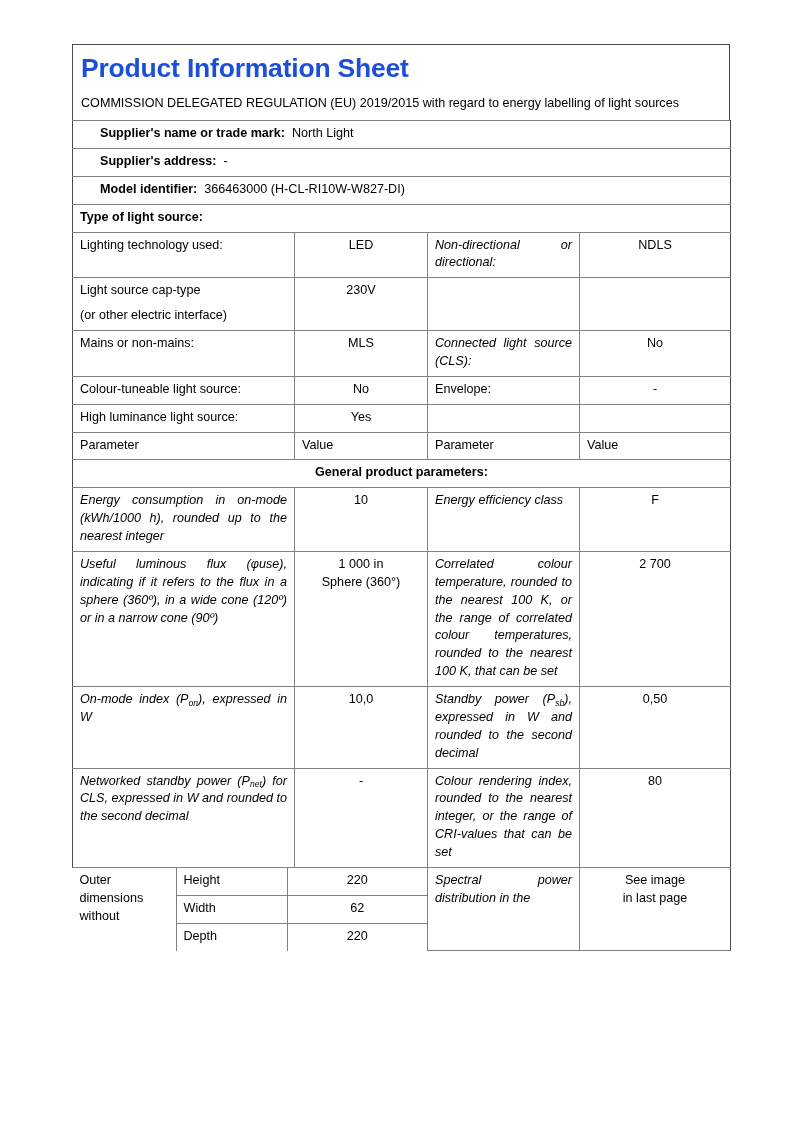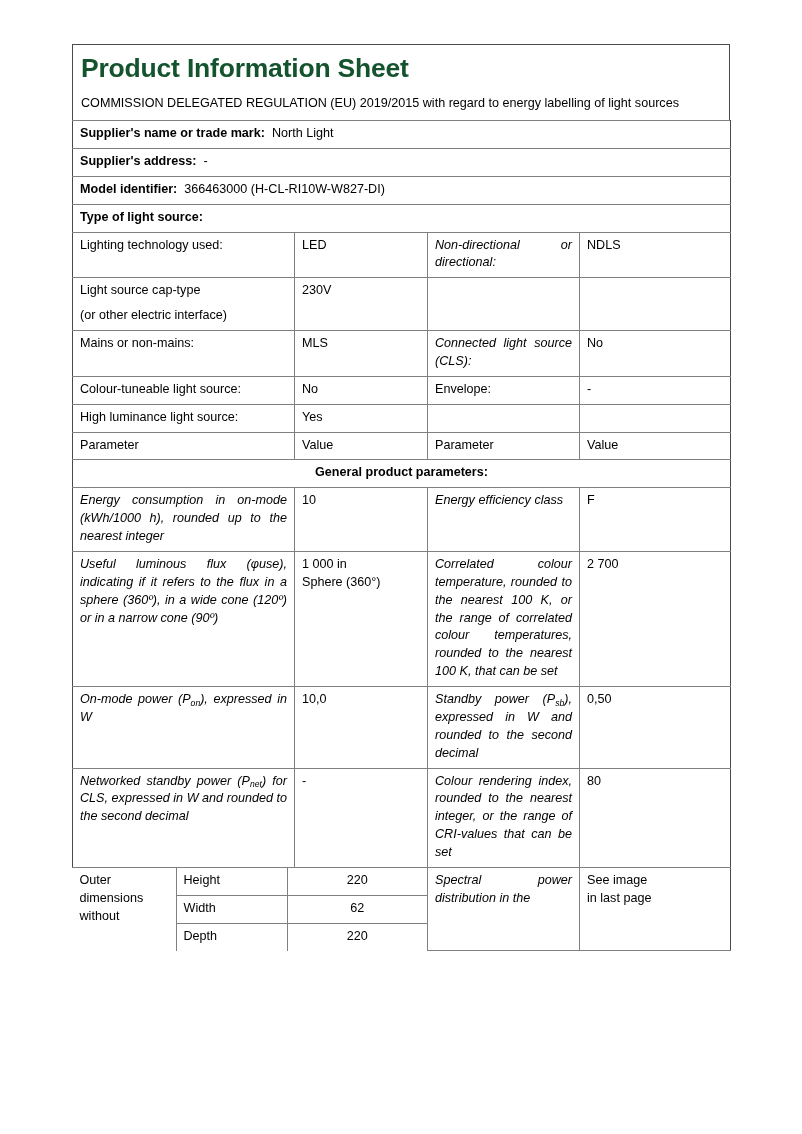--- a/index.html
+++ b/index.html
@@ -29,21 +29,21 @@
   }
 
   
   .title-cell {
     border-top: 1.4px solid #4a4a4a;
     border-left: 1.4px solid #4a4a4a;
     border-right: 1.4px solid #4a4a4a;
     padding: 10px 8px 8px 8px;
   }
   .doc-title {
-    color: #14532d;
+    color: #1d4ed8;
     font-size: 26.5px;
     font-weight: bold;
     letter-spacing: -0.2px;
     line-height: 1.05;
     margin: 0 0 11px 0;
   }
   .doc-subtitle {
     font-size: 12.6px;
     line-height: 1.45;
     margin: 0;
@@ -59,22 +59,22 @@
   table.t td {
     border: 1px solid #808080;
     padding: 4px 7px 5px 7px;
     font-size: 12.6px;
     line-height: 1.42;
     vertical-align: top;
   }
   .outer-l { border-left: 1.4px solid #4a4a4a !important; }
   .outer-r { border-right: 1.4px solid #4a4a4a !important; }
 
-  .b { font-weight: bold; }
-  .ctr { }
+  .b { font-weight: bold; margin-left: 20px; }
+  .ctr { text-align: center; }
   .just { text-align: justify; text-align-last: left; hyphens: none; font-style: italic; }
   .section-hd {
     text-align: center;
     font-weight: bold;
     font-size: 12.8px;
   }
 
   sub {
     font-size: 8.6px;
     vertical-align: baseline;
@@ -242,21 +242,21 @@
         <td class="outer-l just"><span>Useful luminous flux (</span><span>φuse</span><span>), indicating if it refers to the flux in a sphere (360º), in a wide cone (120º) or in a narrow cone (90º)</span></td>
         <td class="ctr">
           <div>1 000 in</div>
           <div>Sphere (360°)</div>
         </td>
         <td class="just">Correlated colour temperature, rounded to the nearest 100 K, or the range of correlated colour temperatures, rounded to the nearest 100 K, that can be set</td>
         <td class="ctr outer-r">2 700</td>
       </tr>
 
       <tr>
-        <td class="outer-l just"><span>On-mode power (P</span><sub>on</sub><span>), expressed in W</span></td>
+        <td class="outer-l just"><span>On-mode index (P</span><sub>on</sub><span>), expressed in W</span></td>
         <td class="ctr">10,0</td>
         <td class="just"><span>Standby power (P</span><sub>sb</sub><span>), expressed in W and rounded to the second decimal</span></td>
         <td class="ctr outer-r">0,50</td>
       </tr>
 
       <tr>
         <td class="outer-l just"><span>Networked standby power (P</span><sub>net</sub><span>) for CLS, expressed in W and rounded to the second decimal</span></td>
         <td class="ctr">-</td>
         <td class="just">Colour rendering index, rounded to the nearest integer, or the range of CRI-values that can be set</td>
         <td class="ctr outer-r">80</td>

